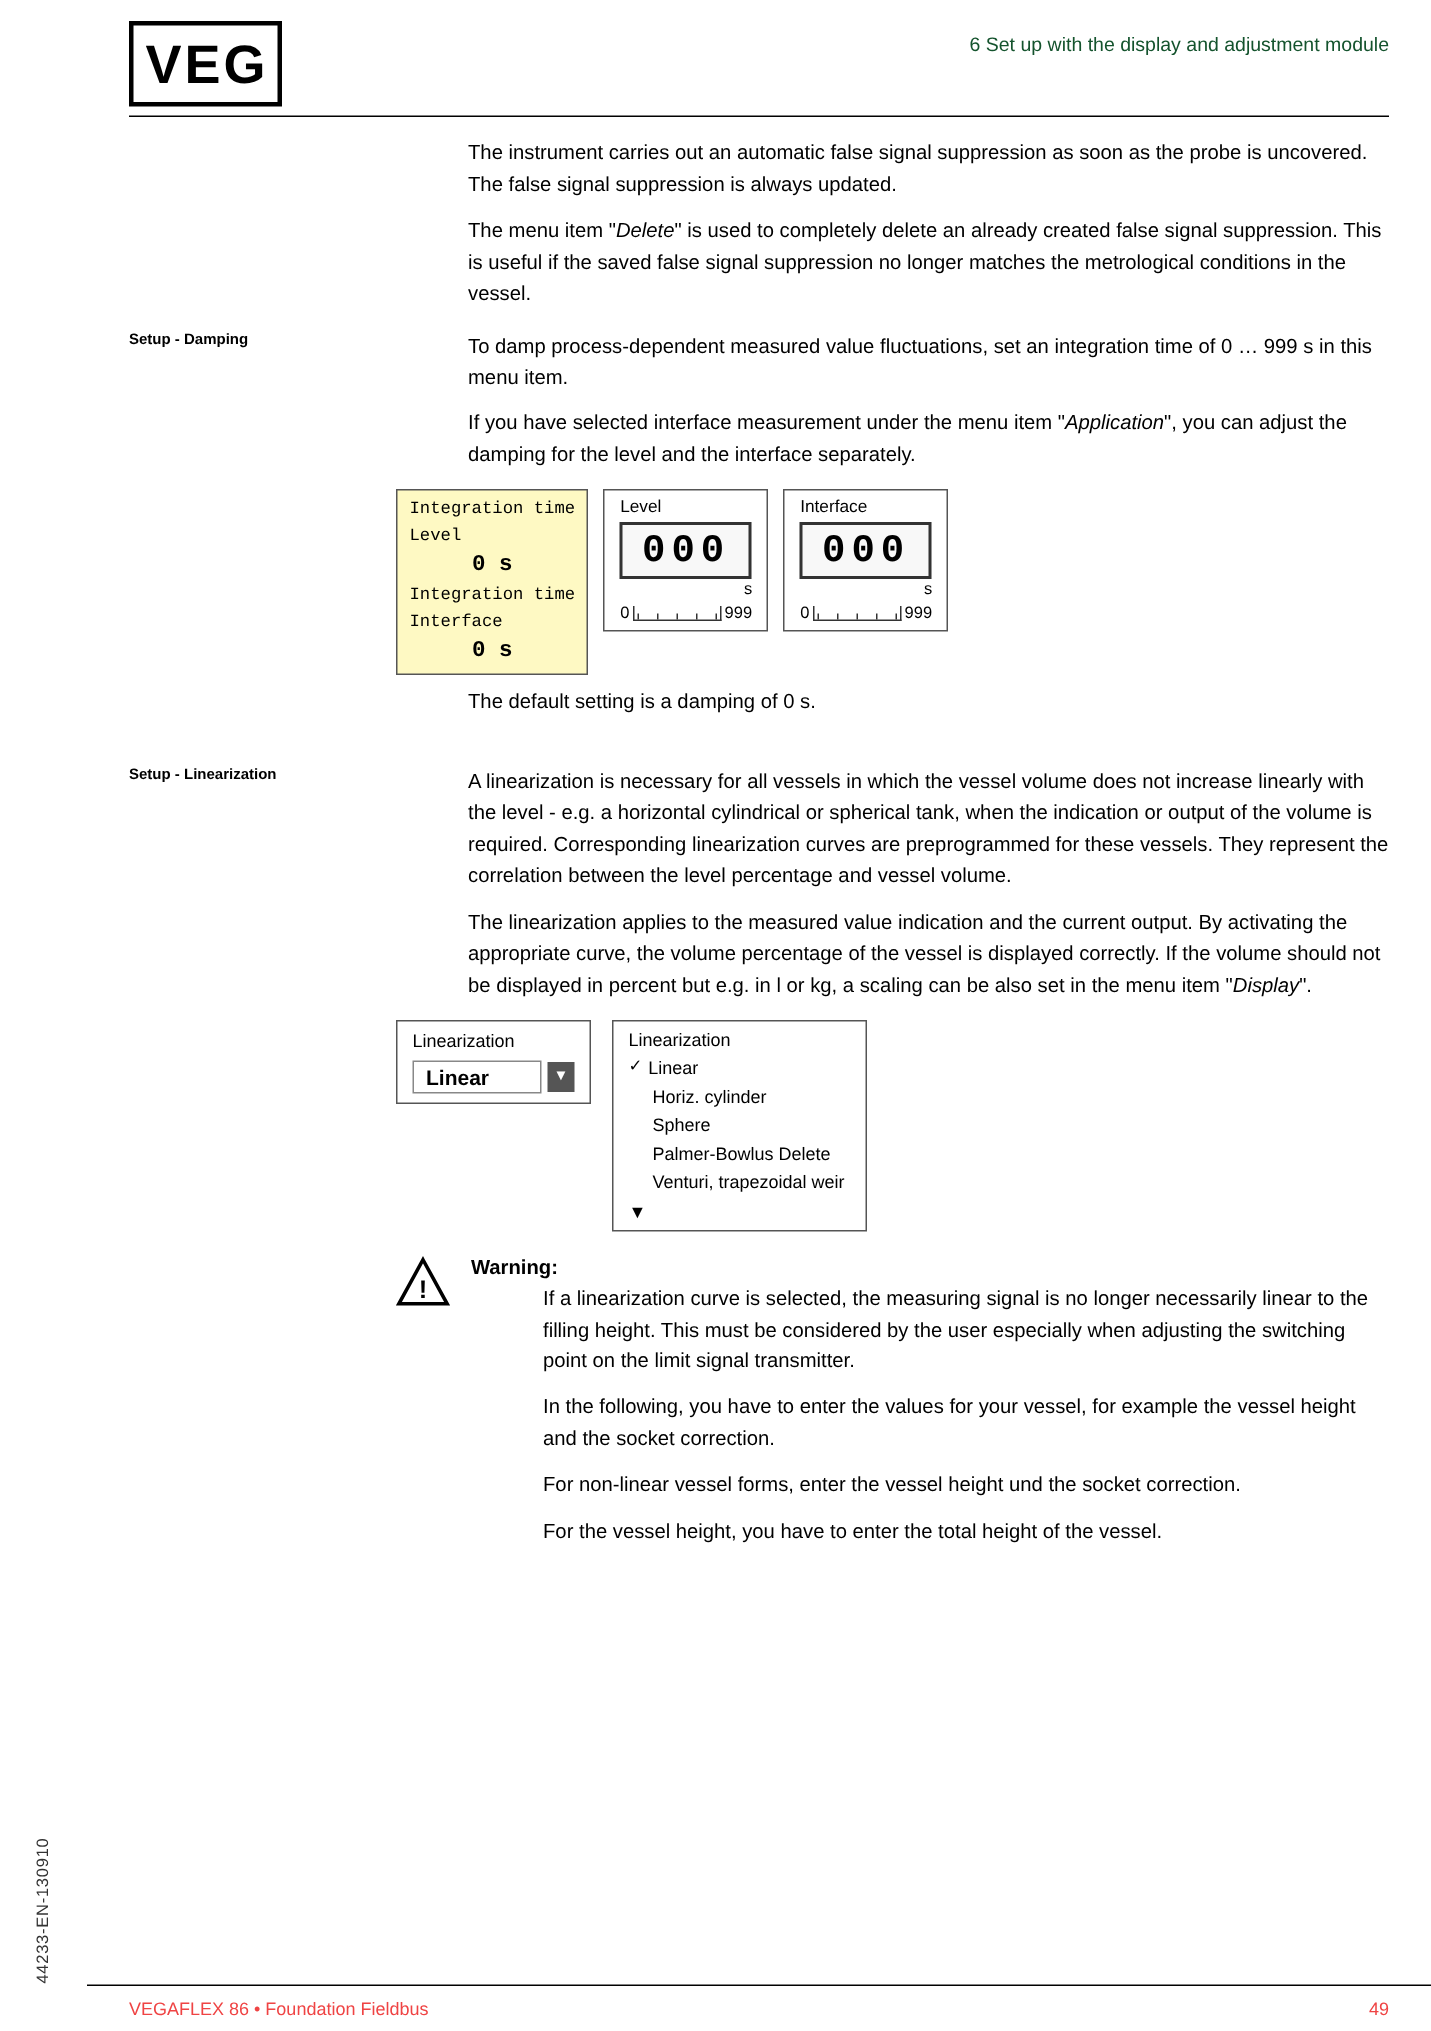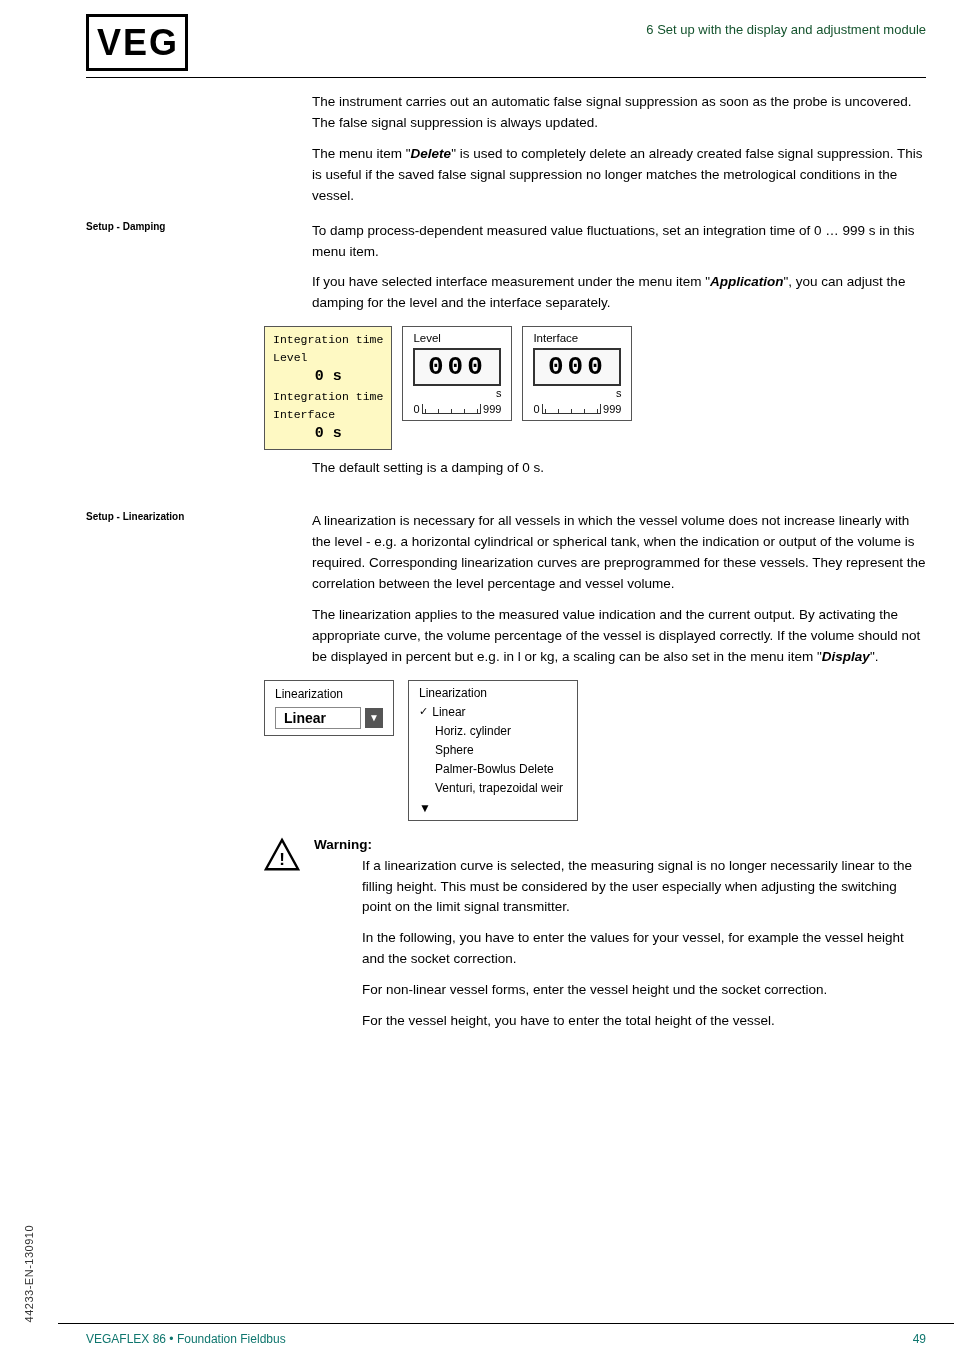--- a/index.html
+++ b/index.html
@@ -210,25 +210,25 @@
       position: absolute;
       bottom: 0;
       left: 58px;
       right: 0;
       padding: 8px 28px;
       border-top: 1.5px solid #000;
       display: flex;
       justify-content: space-between;
       align-items: center;
       font-size: 12px;
-      color: #0f766e;
-    }
-
-    
-    em { font-style: italic; font-weight: bold; }
+      color: #ef4444;
+    }
+
+    
+    em { font-style: italic; }
 
   </style>
 </head>
 <body>
 
 <div class="sidebar">
   <span class="sidebar-text">44233-EN-130910</span>
 </div>
 
 <div class="main">

